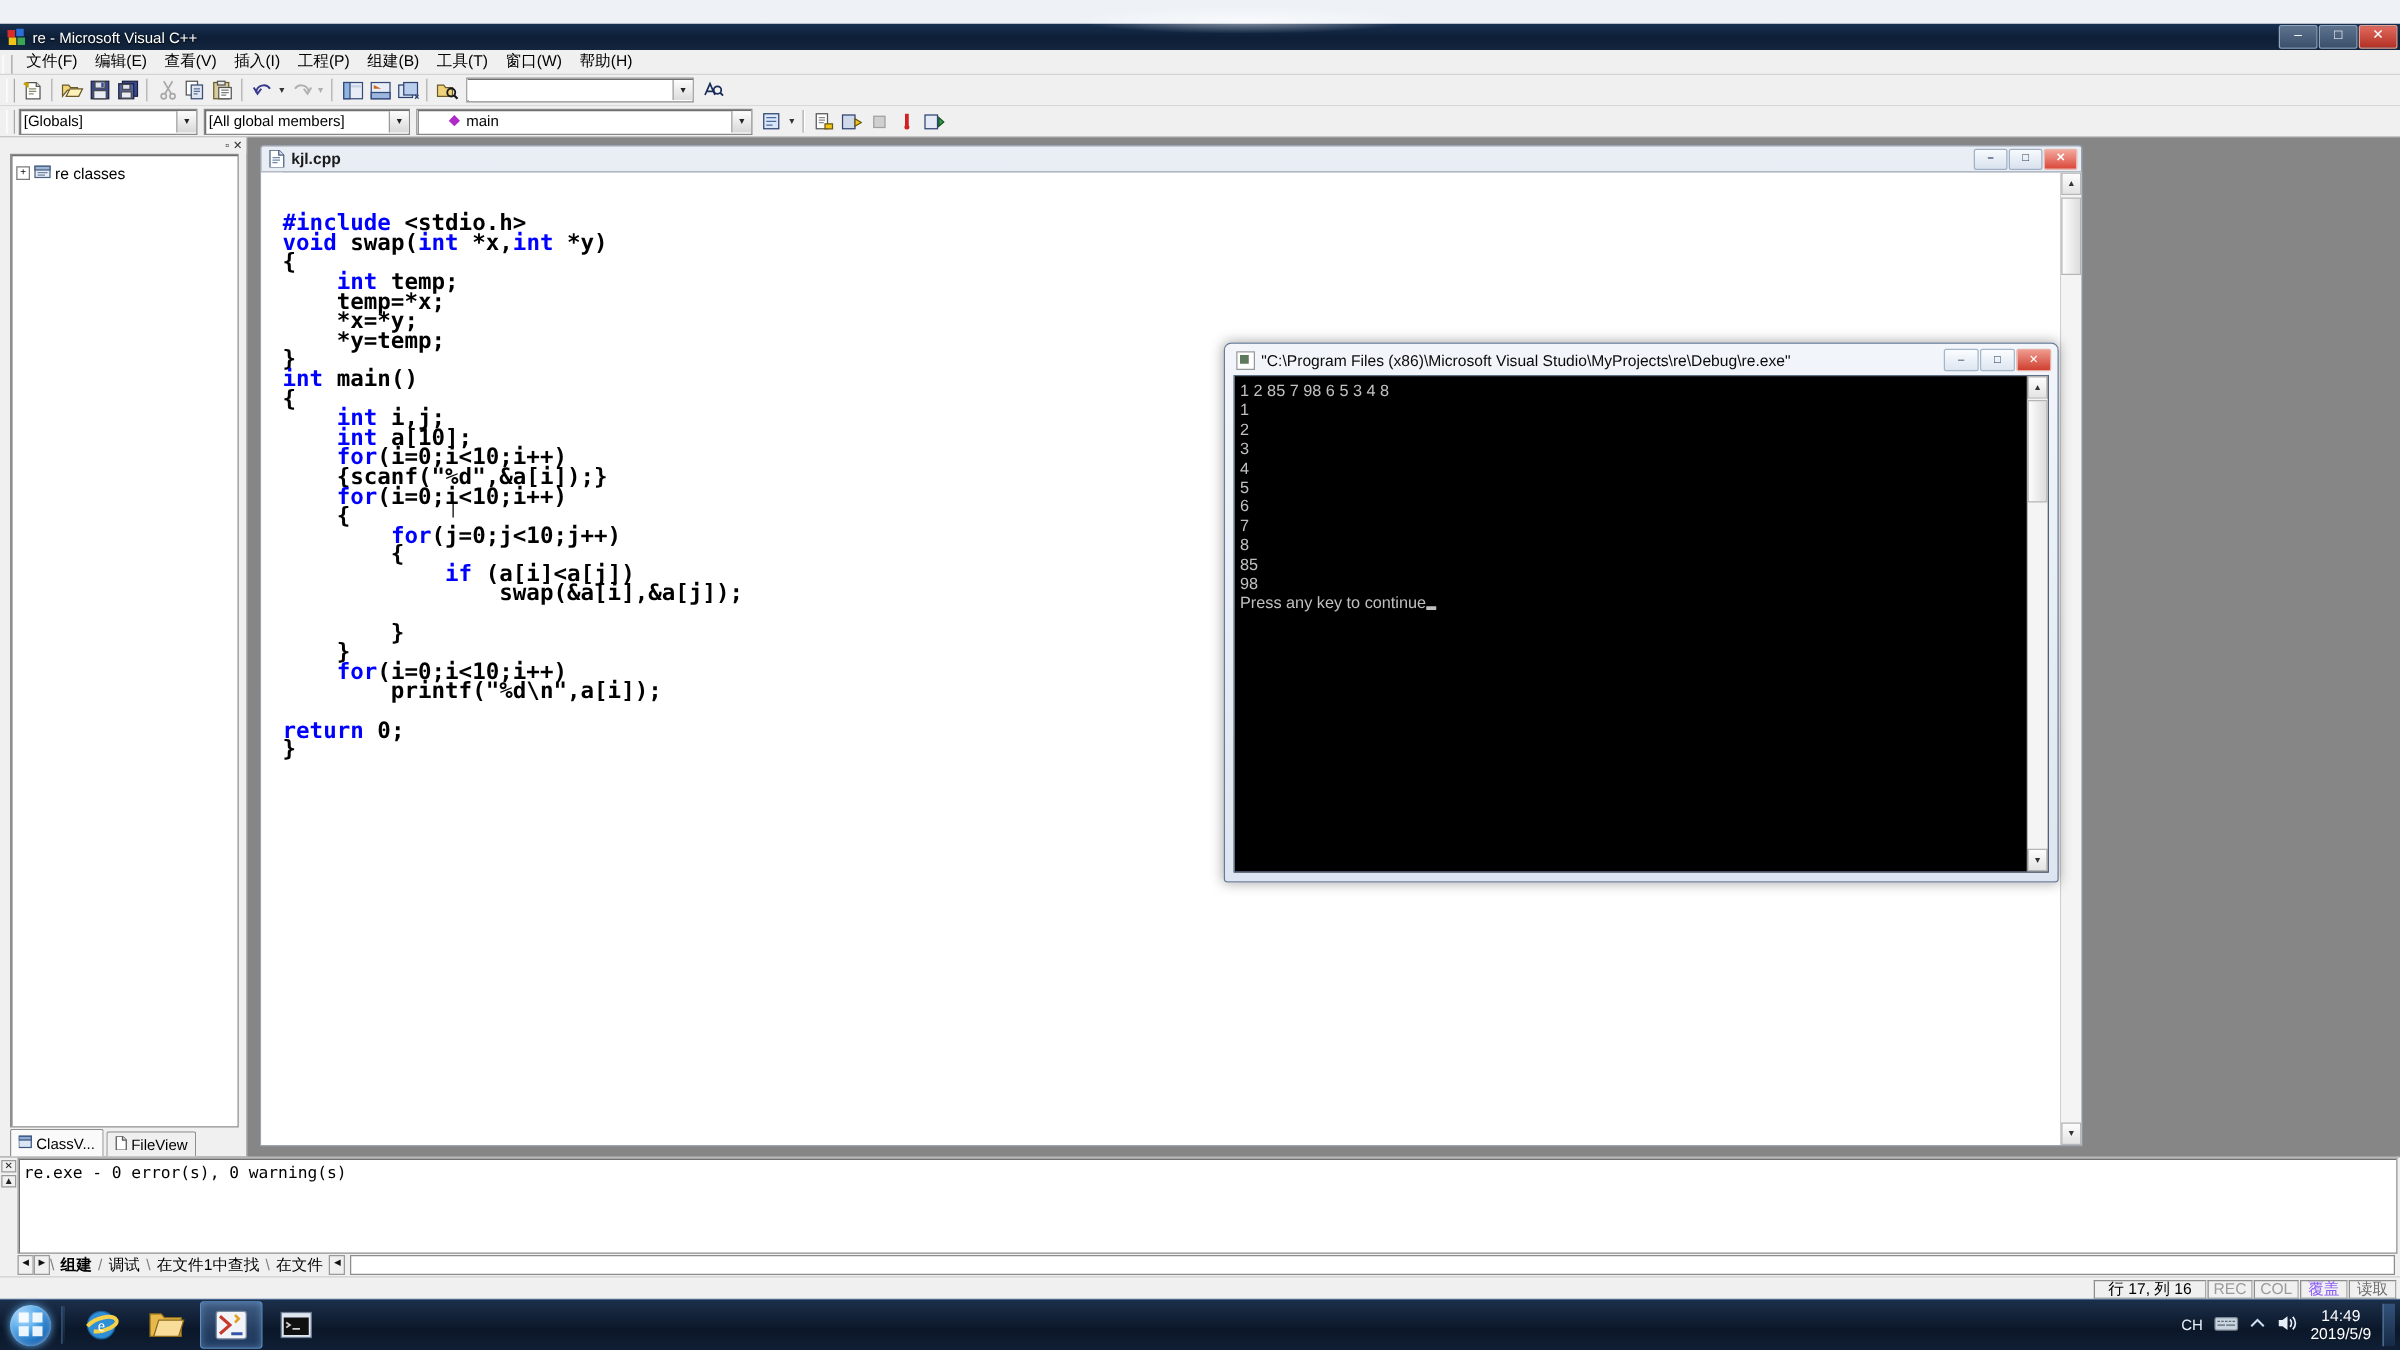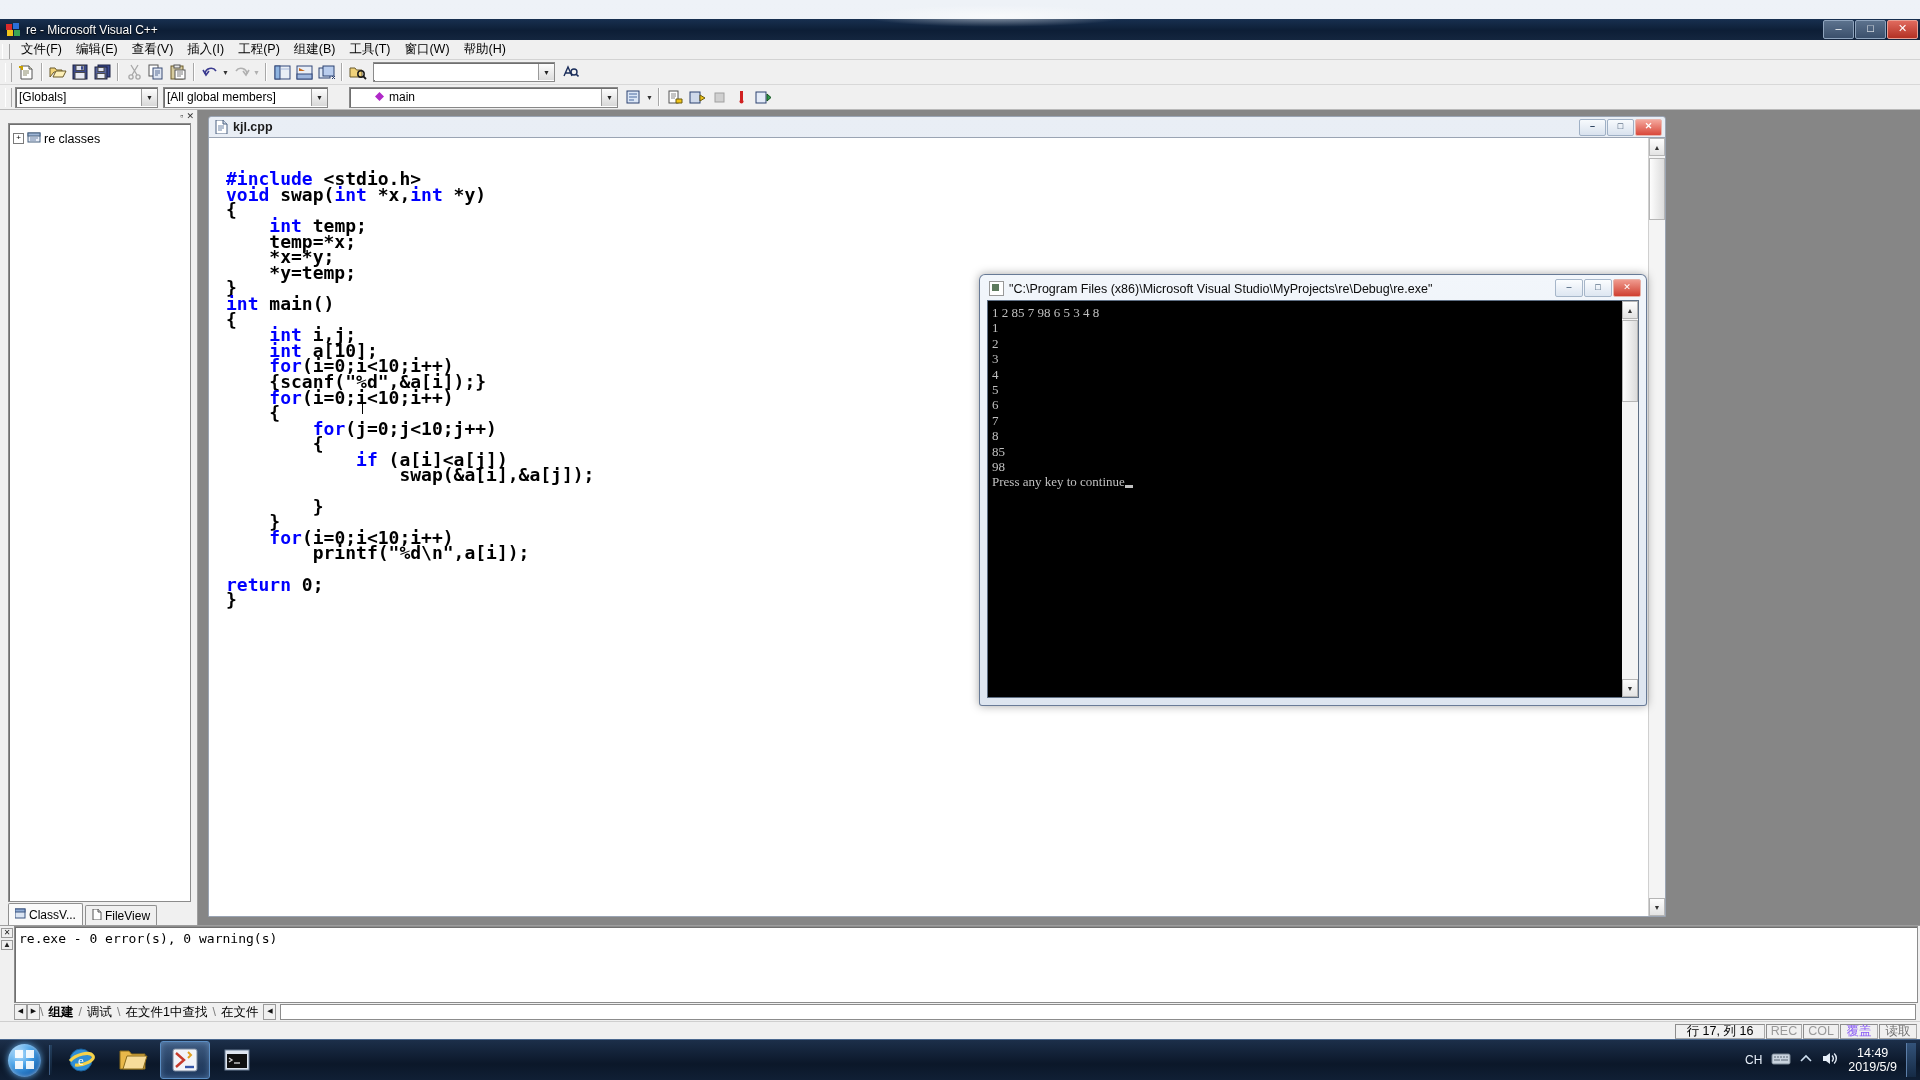--- a/index.html
+++ b/index.html
@@ -188,21 +188,21 @@
     font-size:9px;line-height:14px;text-align:center;color:#12304f;
   }
   .cbtn.close{background:linear-gradient(#f09a8e,#cf3f30);border-color:#e7b0a6;color:#fff;}
   .con-body{
     position:absolute;left:7px;top:25px;right:7px;bottom:7px;
     background:#000;border:1px solid #5f6f84;
     display:flex;
   }
   .con-text{
     flex:1;color:#c0c0c0;
-    font-family:Liberation Serif, serif;
+    font-family:Liberation Sans, sans-serif;
     font-size:13px;line-height:15.4px;white-space:pre;
     padding:4px 0 0 4px;overflow:hidden;
   }
   .con-cursor{display:inline-block;width:8px;height:3px;background:#c0c0c0;vertical-align:bottom;margin-bottom:2px;}
   .con-scroll{
     width:16px;flex:none;background:#f0f0f0;display:flex;flex-direction:column;
     border-left:1px solid #000;
   }
   
   .outputdock{
@@ -443,21 +443,21 @@
   <div class="toolbar second">
     <div class="grip2"></div>
     <div class="combo" style="width:138px;">
       <span>[Globals]</span>
       <div class="arrowbox">▼</div>
     </div>
     <div class="combo" style="width:160px;margin-left:5px;">
       <span>[All global members]</span>
       <div class="arrowbox">▼</div>
     </div>
-    <div class="combo" style="width:242px;margin-left:21px;padding-left:25px;">
+    <div class="combo" style="width:242px;margin-left:5px;padding-left:25px;">
       <span style="display:inline-block;width:11px;">
         <svg width="9" height="9" viewBox="0 0 9 9">
             <path d="M4.5 0 L9 4.5 L4.5 9 L0 4.5 z" fill="#b028c8"></path>
           </svg>
       </span>
       <span style="margin-left:3px;">main</span>
       <div class="arrowbox">▼</div>
     </div>
     <div class="ticon" style="margin-left:5px;">
       <svg width="17" height="15" viewBox="0 0 17 15">

